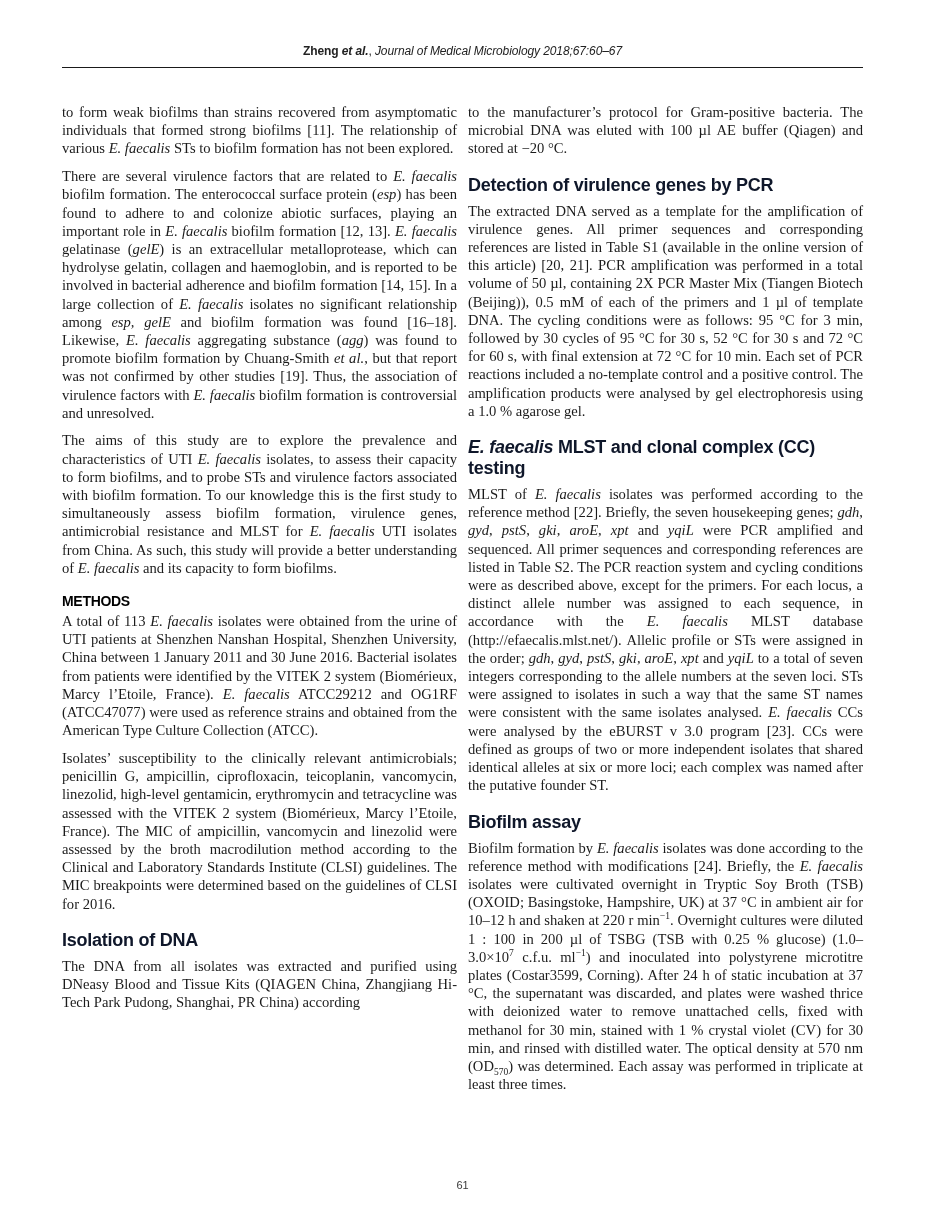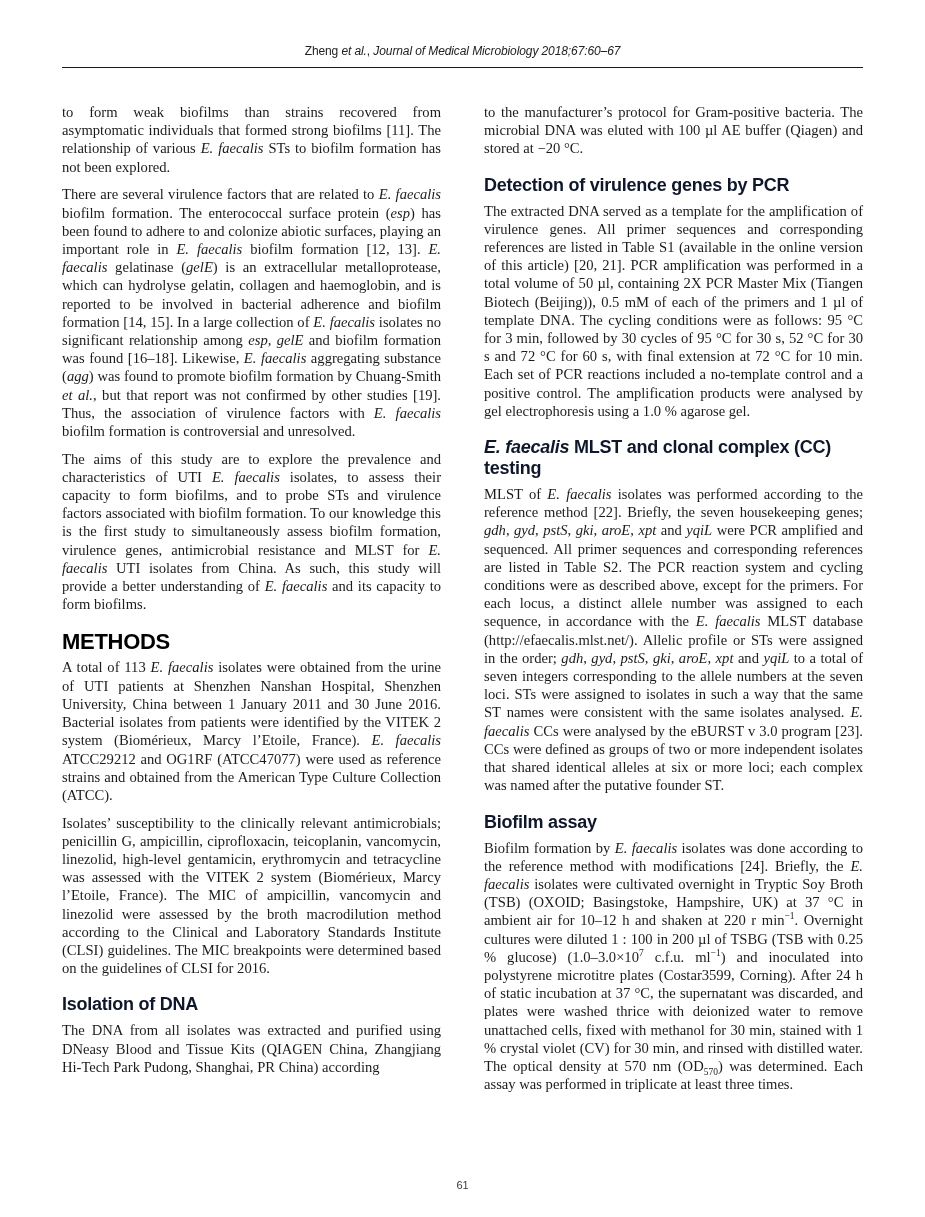--- a/index.html
+++ b/index.html
@@ -20,51 +20,51 @@
     letter-spacing:-0.1px;
     color:#222;
   }
   .header-rule{
     border:none;
     border-top:1.4px solid #1a1a1a;
     margin:9px 62px 0 62px;
   }
   .columns{
     display:flex;
-    gap:43px;
+    gap:11px;
     padding:35px 62px 0 62px;
     box-sizing:border-box;
   }
   .col{flex:1 1 0;min-width:0;}
   .col p{
     margin:0 0 9.5px 0;
     font-size:14.6px;
     line-height:18.2px;
     text-align:justify;
     text-justify:inter-word;
   }
   .col h2.h1{
     font-family:"Liberation Sans", sans-serif;
-    font-size:22px;
+    font-size:14px;
     font-weight:700;
     letter-spacing:-0.3px;
     margin:16px 0 3px 0;
     color:#000;
   }
   .col h3.h2{
     font-family:"Liberation Sans", sans-serif;
     font-size:18px;
     font-weight:700;
     letter-spacing:-0.25px;
     margin:17px 0 6px 0;
     color:#0f172a;
   }
   .col > :first-child{margin-top:0;}
   .it{font-style:italic;}
-  .bd{font-weight:normal;}
+  .bd{font-weight:bold;}
   sup,sub{font-size:0.65em;line-height:0;}
   .page-footer{
     position:absolute;
     bottom:26px;left:0;right:0;
     text-align:center;
     font-family:Liberation Sans, sans-serif;
     font-size:11px;
     color:#3a3a3a;
   }
 </style>

